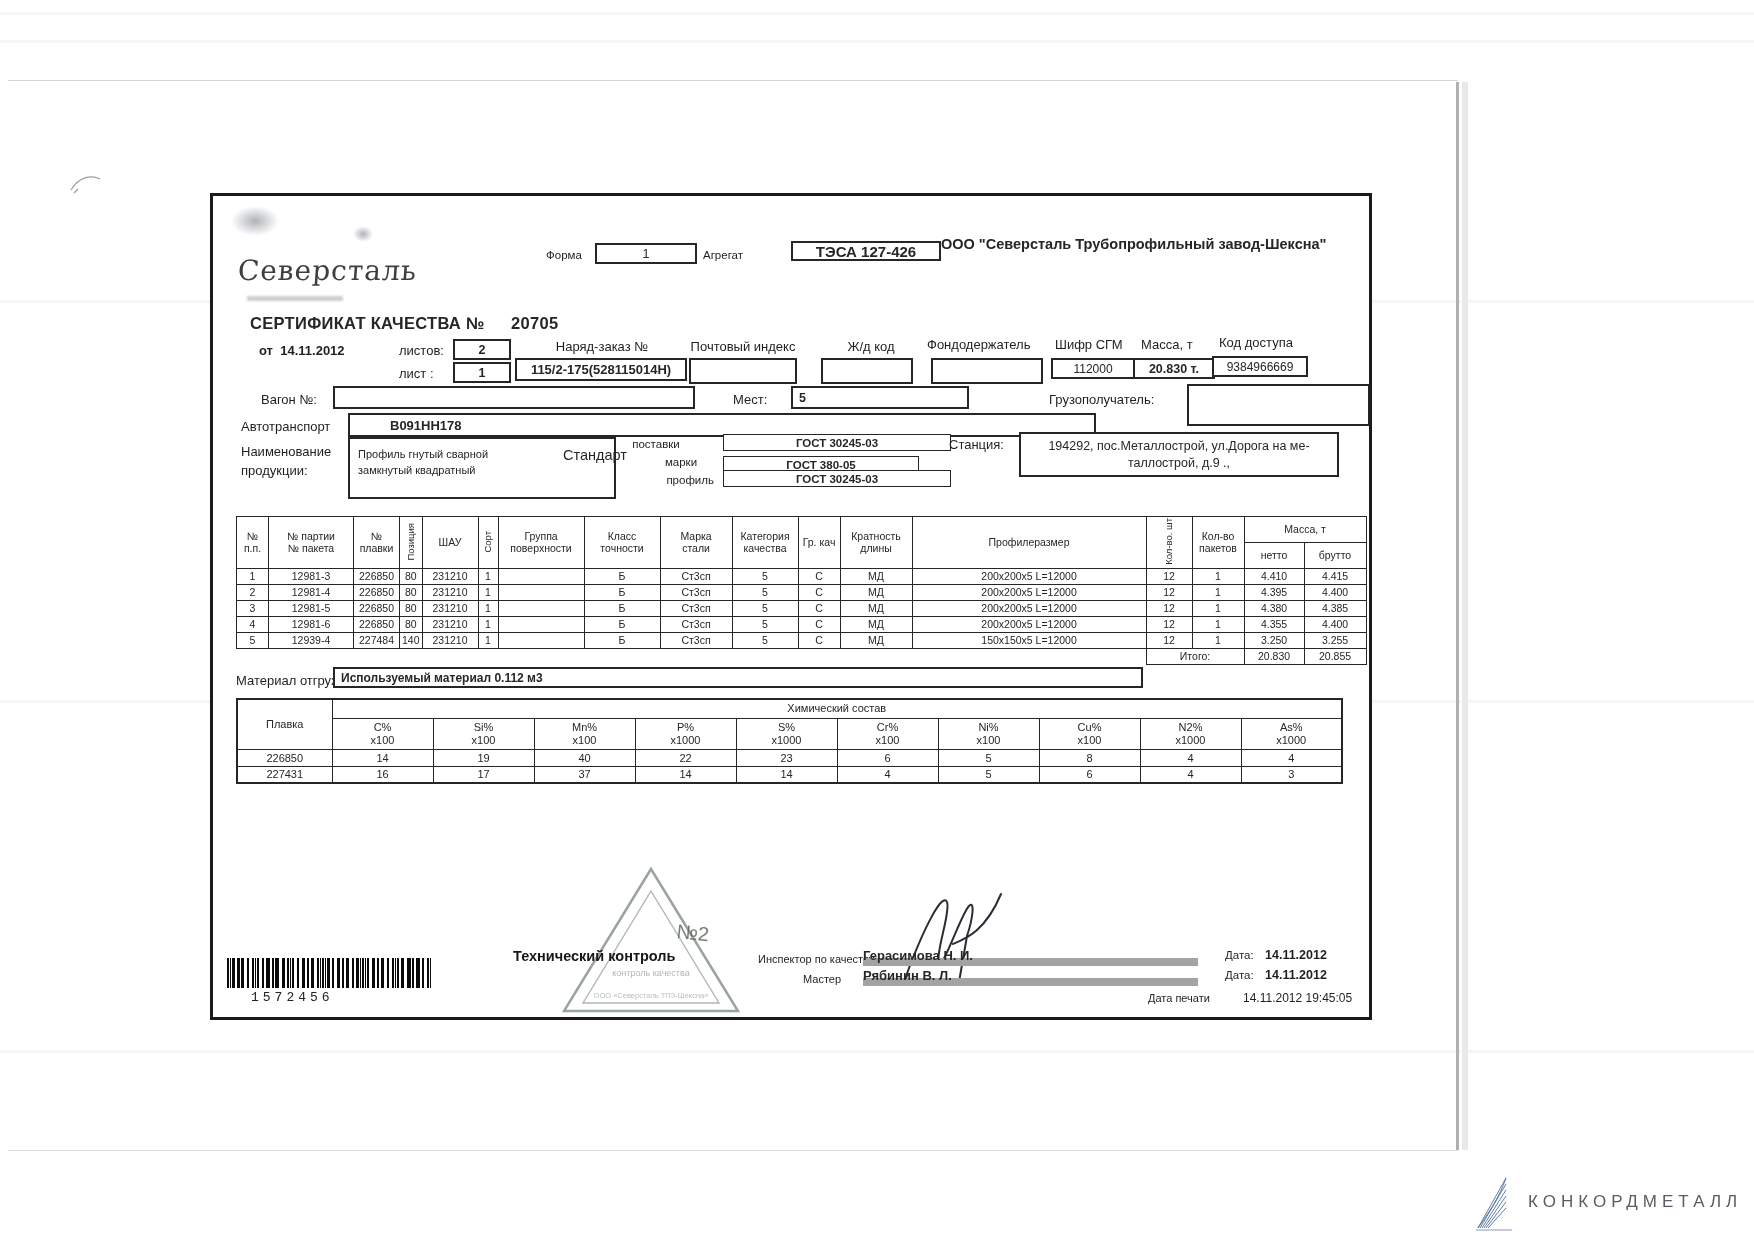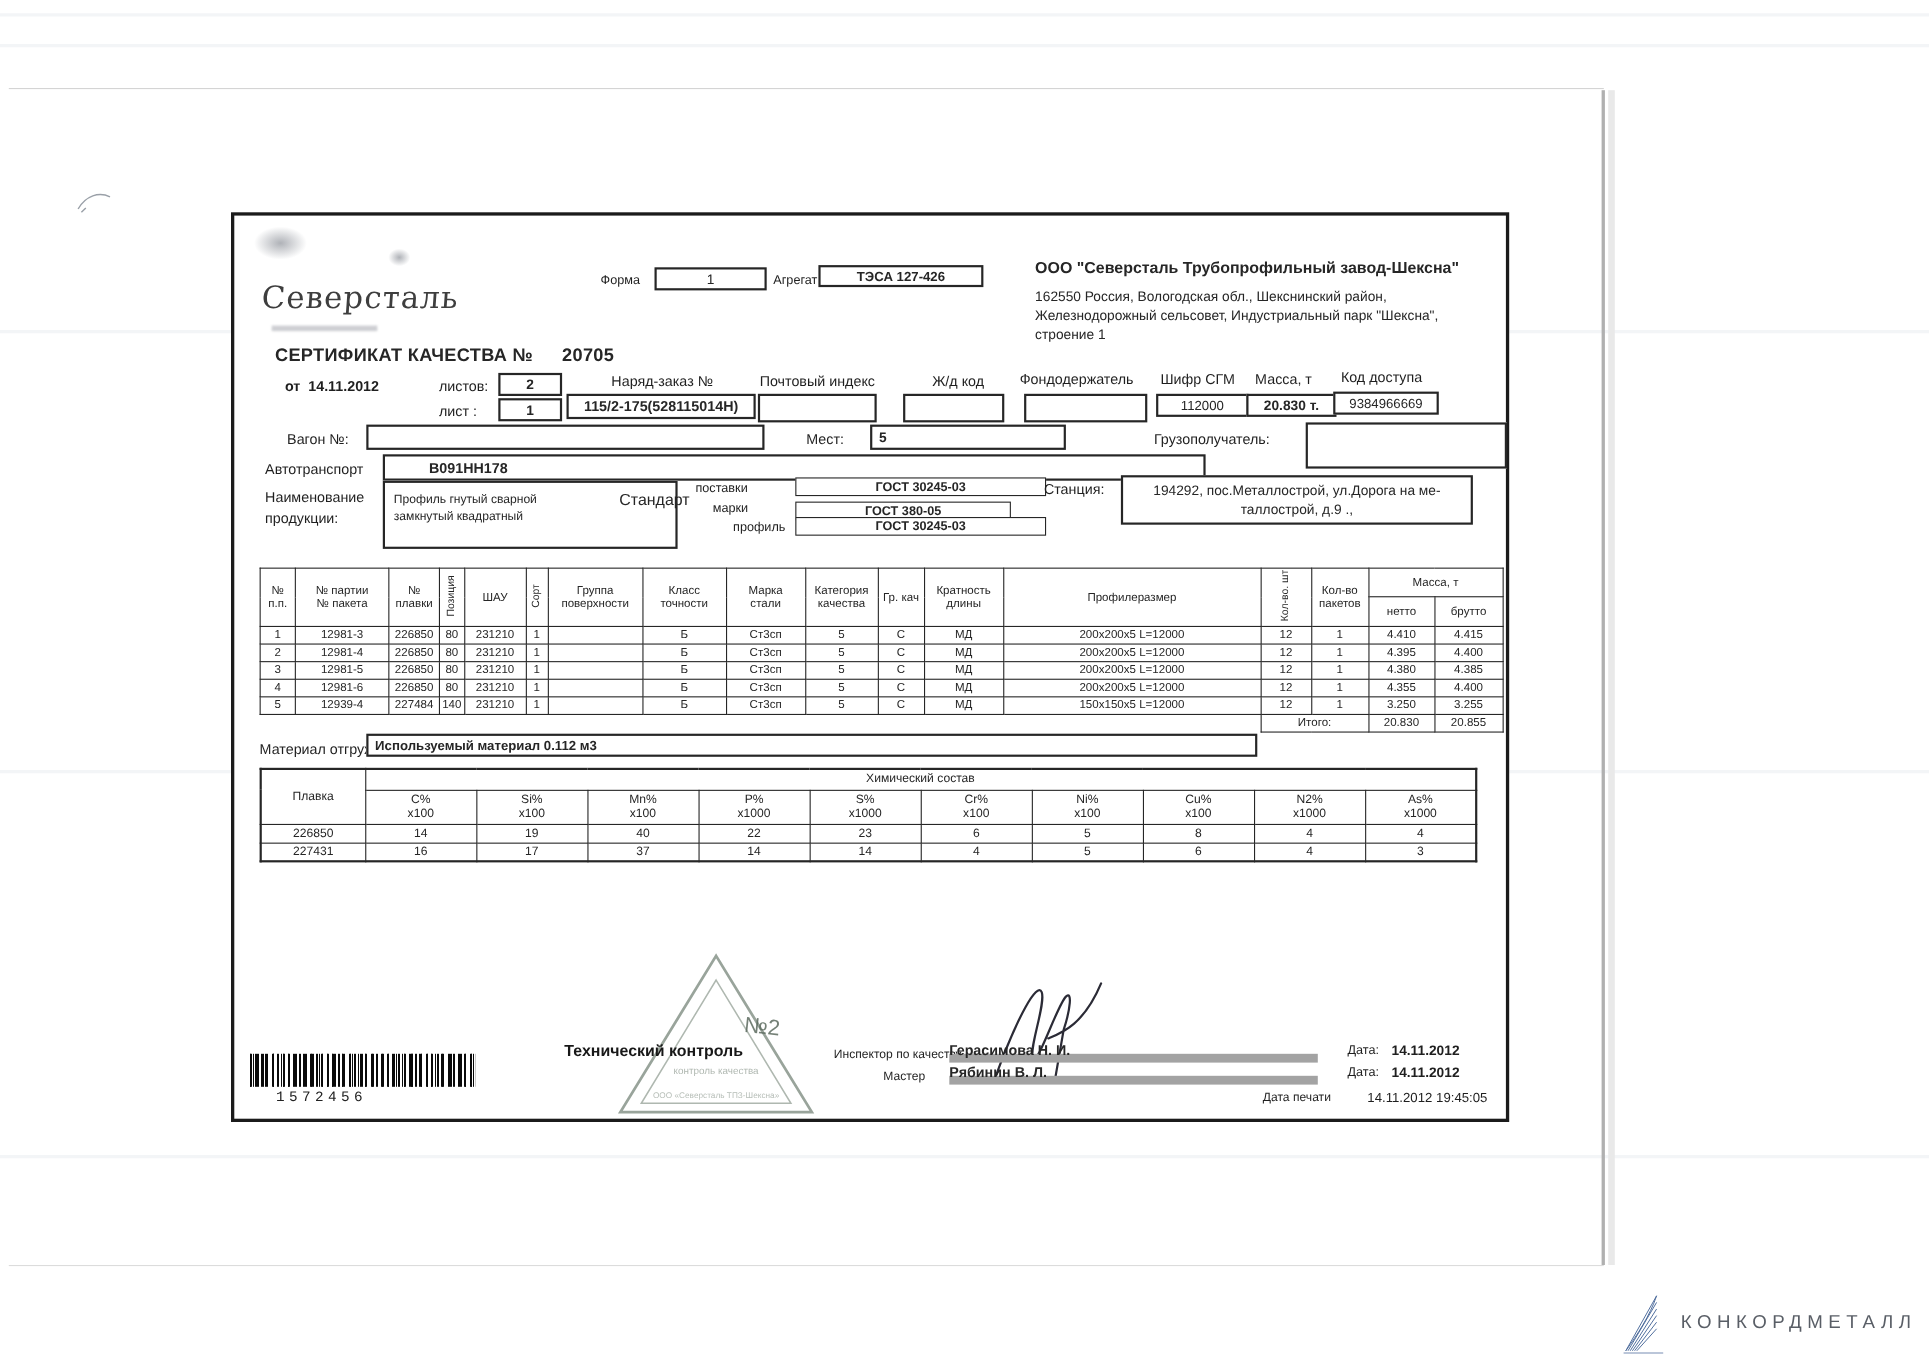--- a/index.html
+++ b/index.html
@@ -86,30 +86,25 @@
     <div class="smudge" style="left:18px; top:10px; width:48px; height:30px;"></div>
     <div class="smudge" style="left:140px; top:30px; width:20px; height:16px;"></div>
     <div class="abs logo" style="left:25px; top:58px;">Северсталь</div>
     <div class="logo-tagline" style="left:34px; top:100px;"></div>
 
     <div class="abs lbl-s" style="left:333px; top:53px;">Форма</div>
     <div class="box" style="left:382px; top:47px; width:102px; height:21px;">
         <span>1</span>
       </div>
     <div class="abs lbl-s" style="left:490px; top:53px;">Агрегат</div>
-    <div class="box b" style="left:531px; top:45px; width:150px; height:20px; font-size:12px;align-items:center;">
+    <div class="box b" style="left:578px; top:45px; width:150px; height:20px; font-size:15px;align-items:center;">
         <span>ТЭСА 127-426</span>
       </div>
 
     <div class="abs company" style="left:728px; top:40px;">ООО "Северсталь Трубопрофильный завод-Шексна"</div>
-    <div class="abs addr" style="left:728px; top:66px;">
-      <div>162550 Россия, Вологодская обл., Шекснинский район,</div>
-      <div>Железнодорожный сельсовет, Индустриальный парк "Шексна",</div>
-      <div>строение 1</div>
-    </div>
 
     <div class="abs cert-title" style="left:37px; top:118px;">СЕРТИФИКАТ КАЧЕСТВА №</div>
     <div class="abs cert-title" style="left:258px; top:118px;padding-left:40px;">20705</div>
 
     <div class="abs lbl b" style="left:46px; top:147px;"><span>от</span>&nbsp;&nbsp;<span>14.11.2012</span></div>
     <div class="abs lbl" style="left:186px; top:147px;">листов:</div>
     <div class="box b" style="left:240px; top:143px; width:58px; height:21px;">
         <span>2</span>
       </div>
     <div class="abs lbl" style="left:186px; top:170px;">лист :</div>
@@ -163,21 +158,21 @@
     <div class="abs lbl pre" style="left:28px; top:246px; line-height:19px;">Наименование
 продукции:</div>
     <div class="box" style="left:135px; top:241px; width:268px; height:62px; font-size:11px; align-items:flex-start; justify-content:flex-start; padding:7px 8px;">
         <span class="pre" style="line-height:16px;">Профиль гнутый сварной
 замкнутый квадратный</span>
       </div>
 
     <div class="abs" style="left:350px; top:251px; font-size:14.5px;">Стандарт</div>
 
     <div class="abs lbl-s" style="left:410px; top:242px; width:66px; text-align:center;">поставки</div>
-    <div class="abs lbl-s" style="left:435px; top:260px; width:66px; text-align:left;">марки</div>
+    <div class="abs lbl-s" style="left:435px; top:260px; width:66px; text-align:center;">марки</div>
     <div class="abs lbl-s" style="left:435px; top:278px; width:66px; text-align:right;">профиль</div>
     <div class="box thin b" style="left:510px; top:238px; width:228px; height:17px; font-size:11.5px;">
         <span>ГОСТ 30245-03</span>
       </div>
     <div class="box thin b" style="left:510px; top:260px; width:196px; height:17px; font-size:11.5px;">
         <span>ГОСТ 380-05</span>
       </div>
     <div class="box thin b" style="left:510px; top:274px; width:228px; height:17px; font-size:11.5px;">
         <span>ГОСТ 30245-03</span>
       </div>

